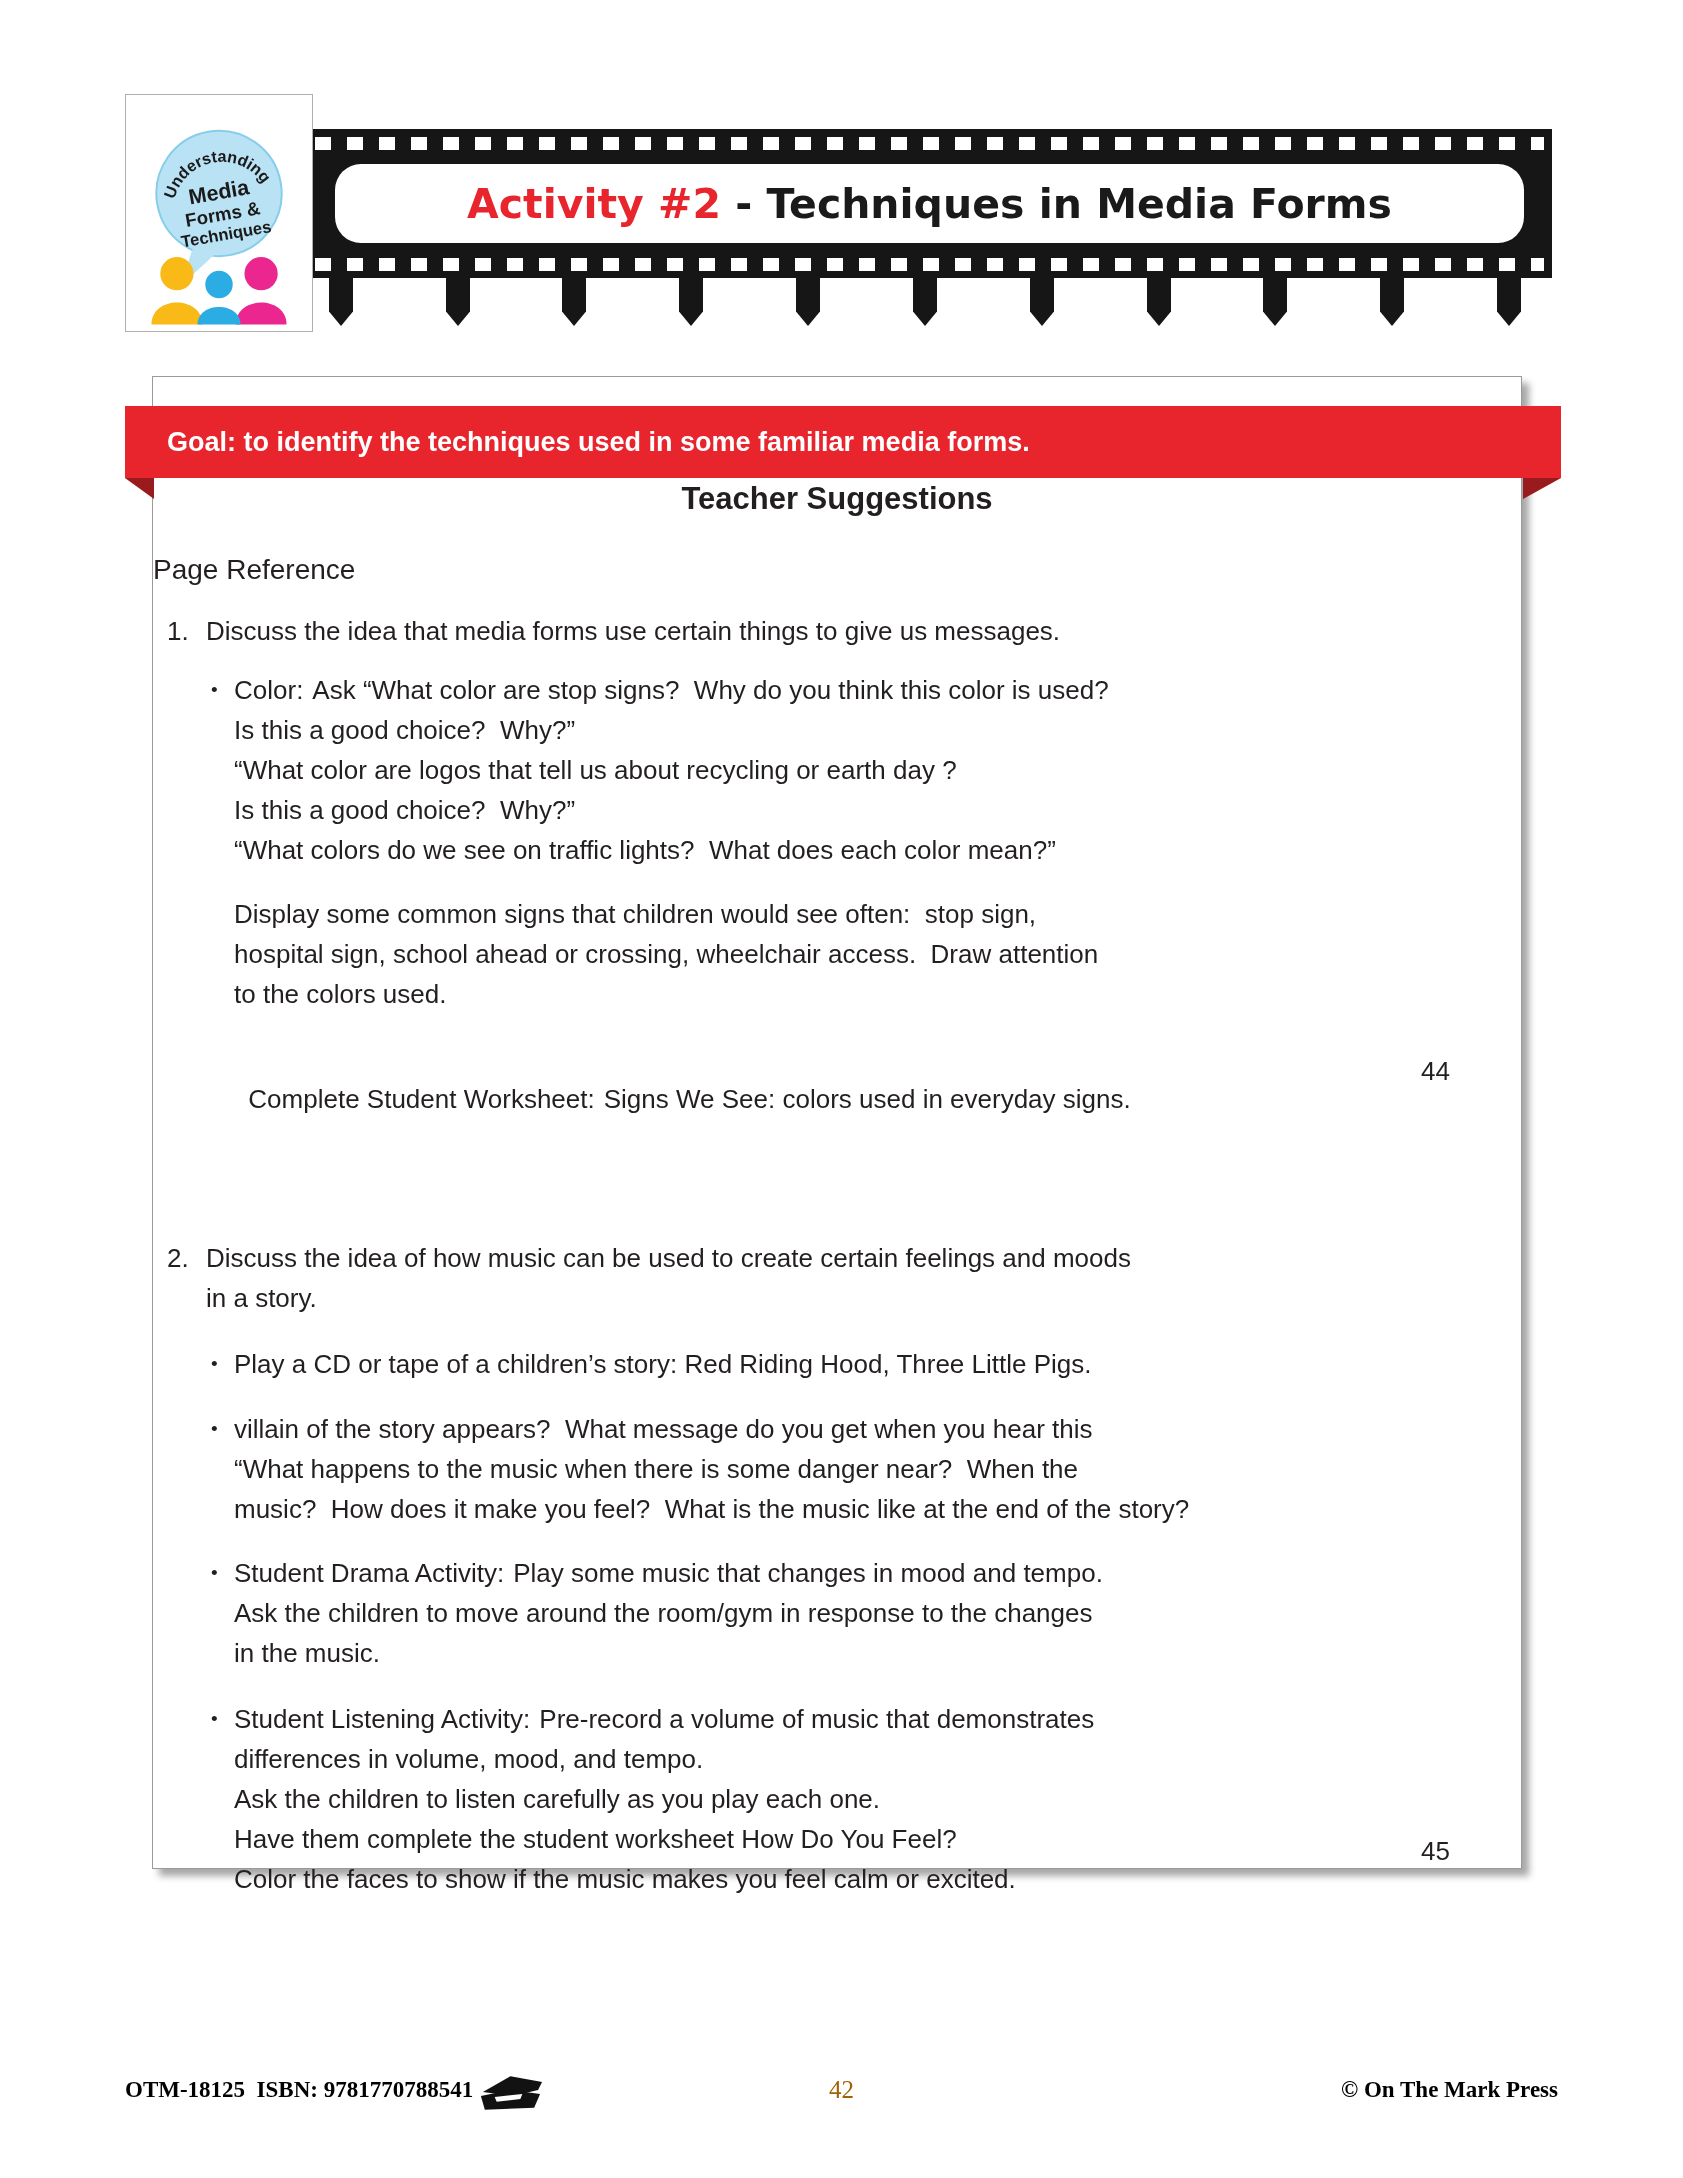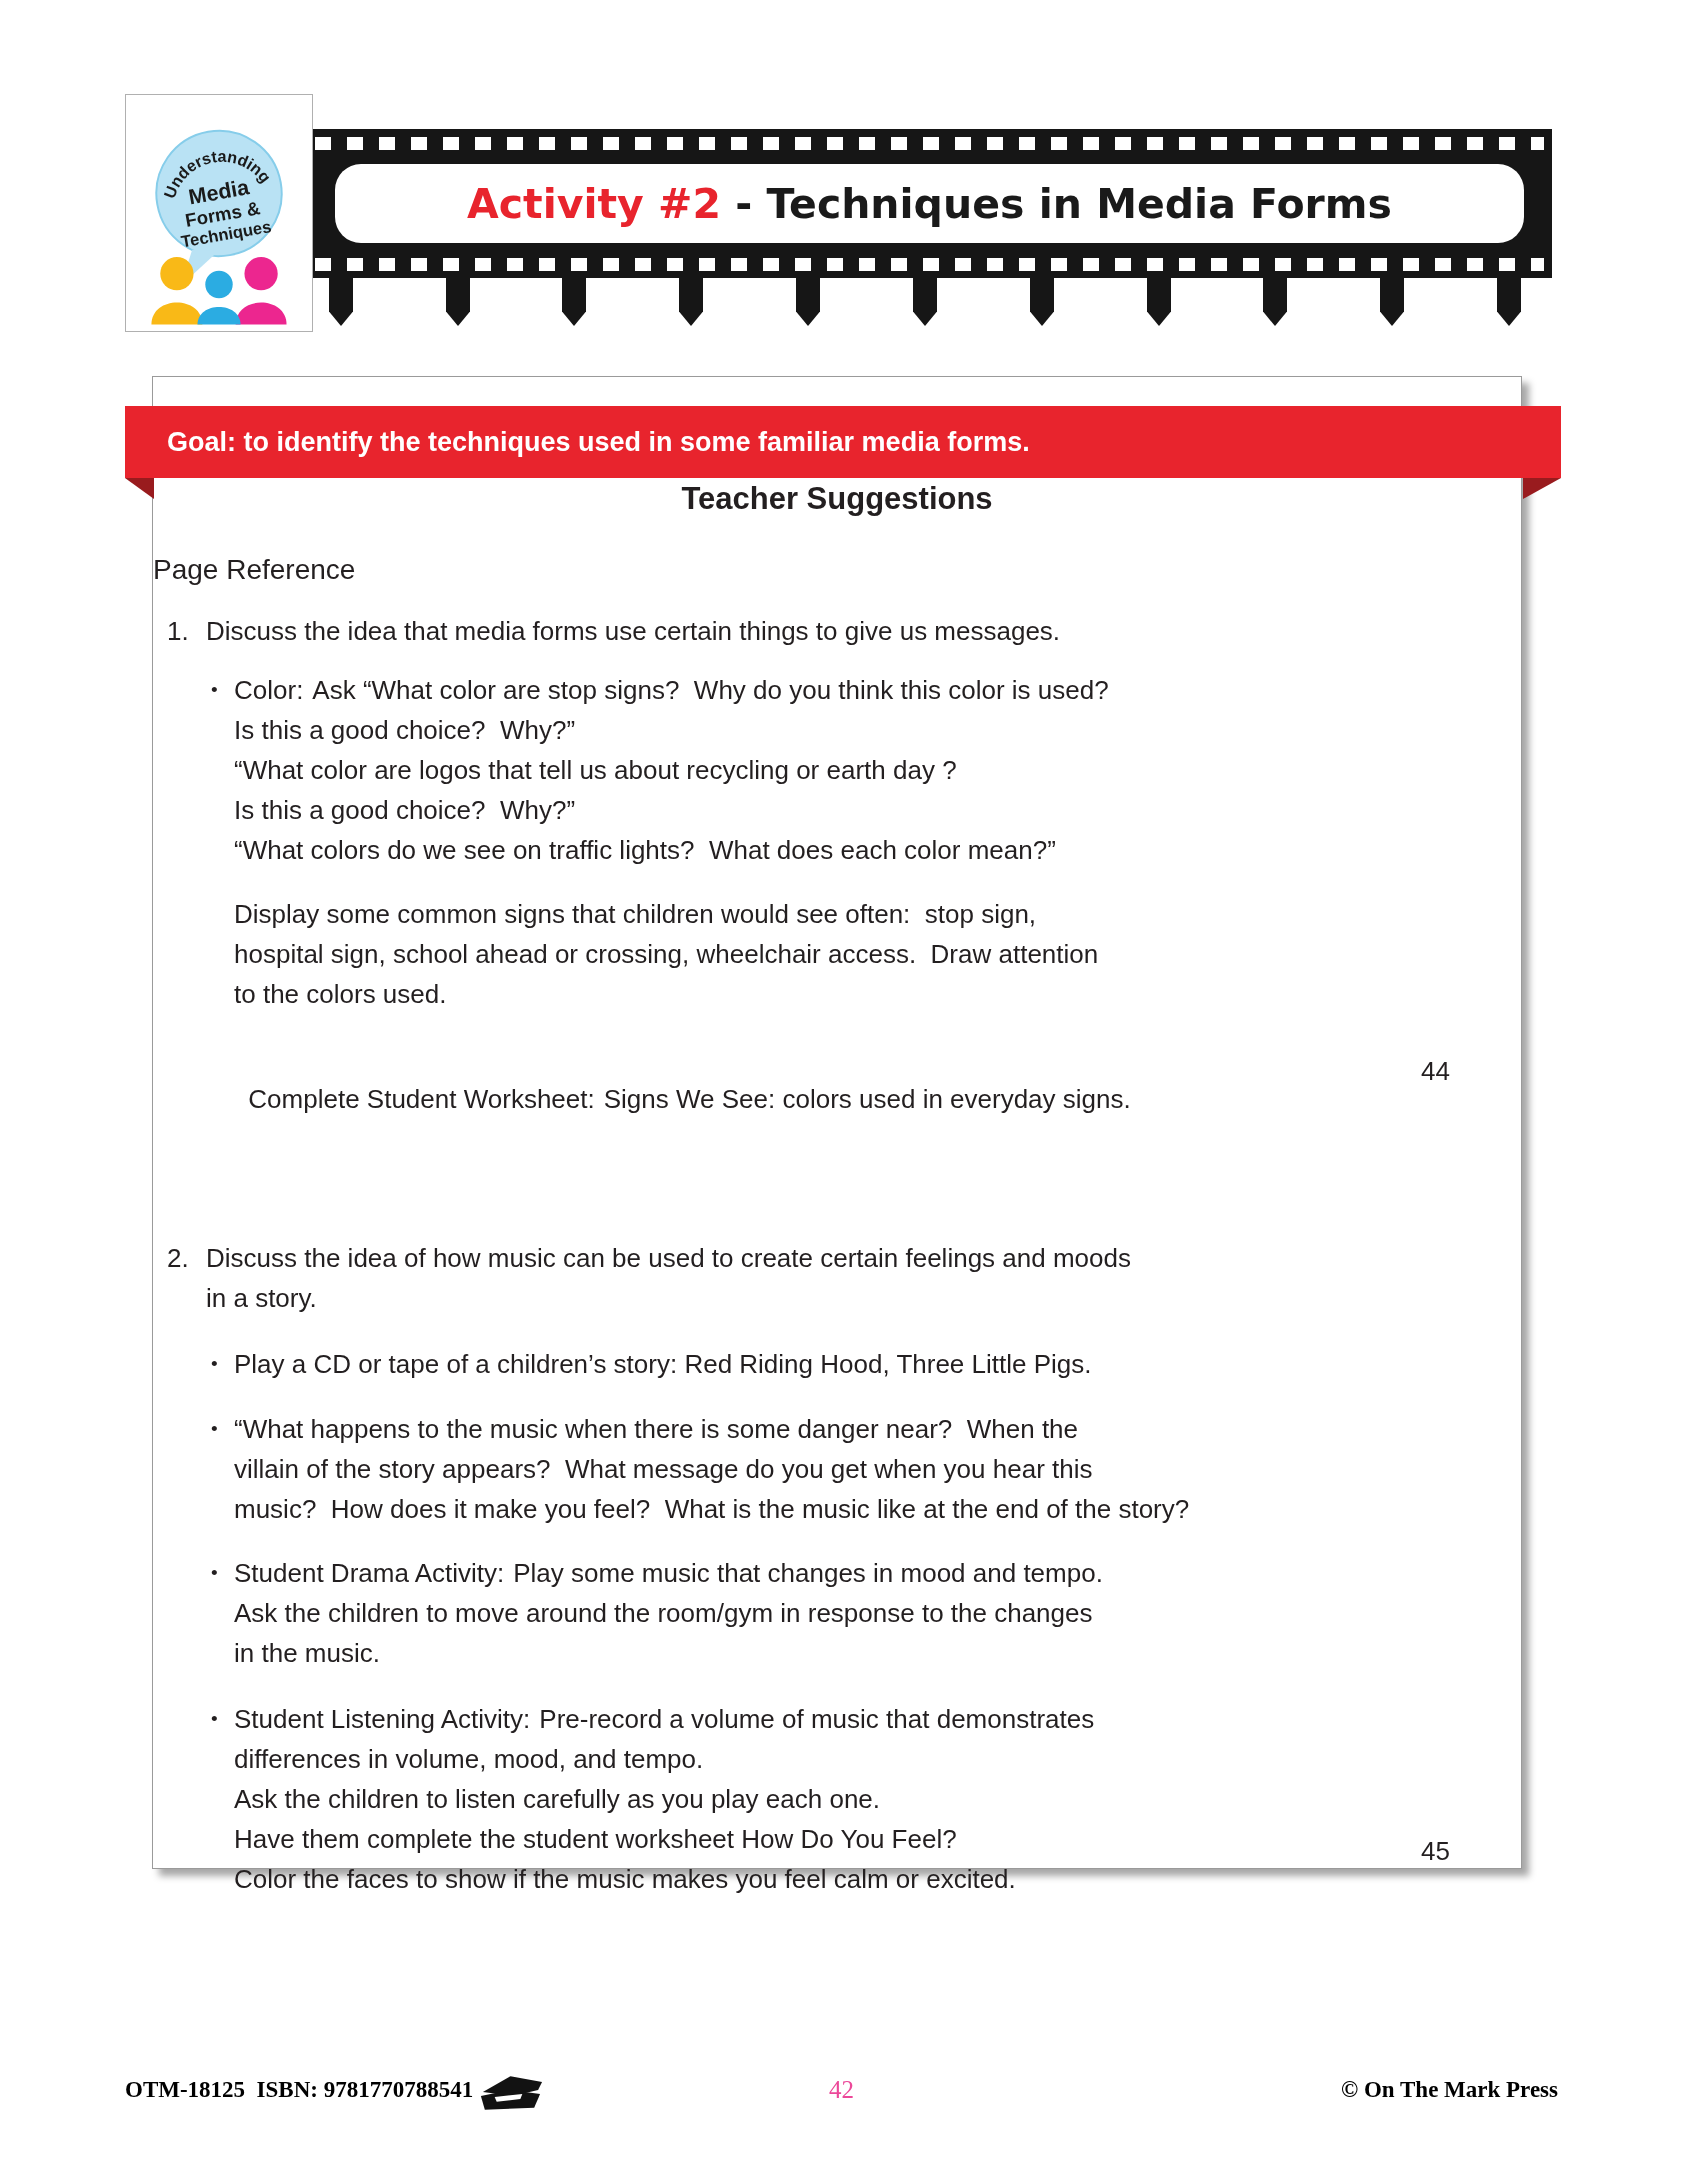--- a/index.html
+++ b/index.html
@@ -59,21 +59,21 @@
       color:#ffffff; font-weight:bold; font-size:27px; }
   .fold { position:absolute; top:72px; width:29px; height:21px; background:#991b1e; }
   .fold-left { left:0; clip-path:polygon(0 0,100% 0,100% 100%); }
   .fold-right { right:0; width:38px; clip-path:polygon(0 0,100% 0,0 100%); }
 
   
   .footer { position:absolute; left:125px; right:125px; top:2064px; height:51px;
       display:flex; align-items:center; font-family:"Liberation Serif", serif; }
   .footer-left { display:flex; align-items:center; }
   .f-left-text { font-weight:bold; font-size:23px; white-space:pre-wrap; color:#000; }
-  .footer-center { position:absolute; left:0; right:0; text-align:center; font-size:25px; color:#ec4899; }
+  .footer-center { position:absolute; left:0; right:0; text-align:center; font-size:25px; color:#a16207; }
   .footer-right { margin-left:auto; font-weight:bold; font-size:23px; color:#000; }
   .f-icon { width:73px; height:48px; }
 </style>
 </head>
 <body>
 
 <div class="page">
 
   <div class="logo-box">
     <svg class="logo-svg" viewBox="0 0 190 240">
@@ -173,22 +173,22 @@
     <div class="bullet-block bullet-cd">
       <span class="dot">•</span>
       <div class="bullet-text">
         <div class="line">Play a CD or tape of a children’s story: Red Riding Hood, Three Little Pigs.</div>
       </div>
     </div>
 
     <div class="bullet-block bullet-music">
       <span class="dot">•</span>
       <div class="bullet-text">
+        <div class="line">villain of the story appears?  What message do you get when you hear this</div>
         <div class="line">“What happens to the music when there is some danger near?  When the</div>
-        <div class="line">villain of the story appears?  What message do you get when you hear this</div>
         <div class="line">music?  How does it make you feel?  What is the music like at the end of the story?</div>
       </div>
     </div>
 
     <div class="bullet-block bullet-drama">
       <span class="dot">•</span>
       <div class="bullet-text">
         <div class="line"><span class="lead">Student Drama Activity:</span><span>Play some music that changes in mood and tempo.</span></div>
         <div class="line">Ask the children to move around the room/gym in response to the changes</div>
         <div class="line">in the music.</div>

